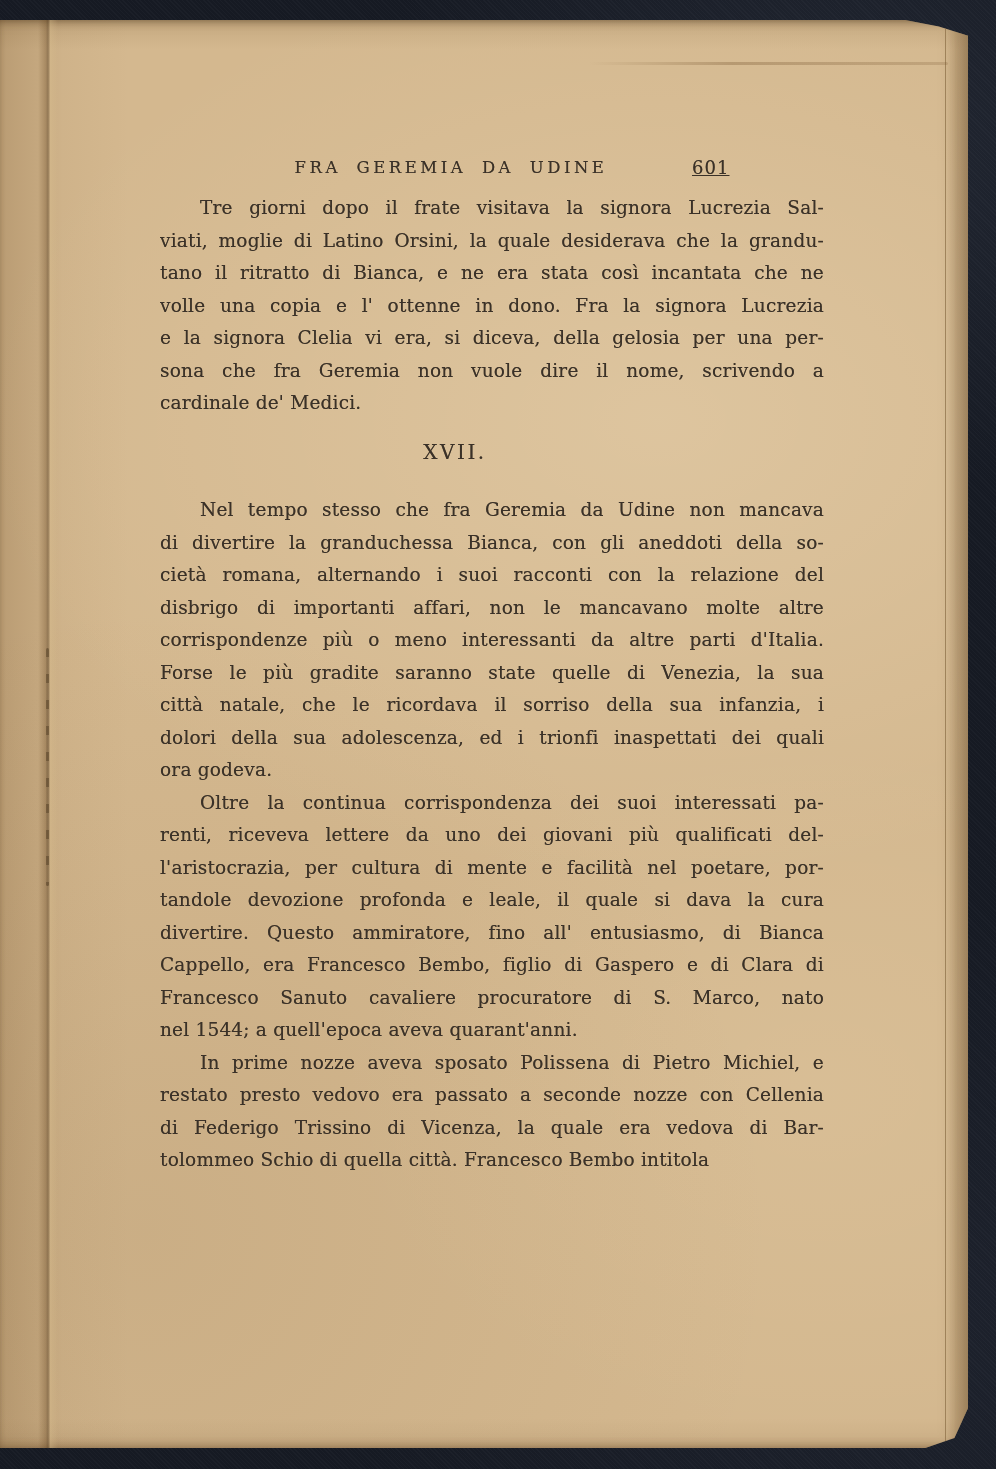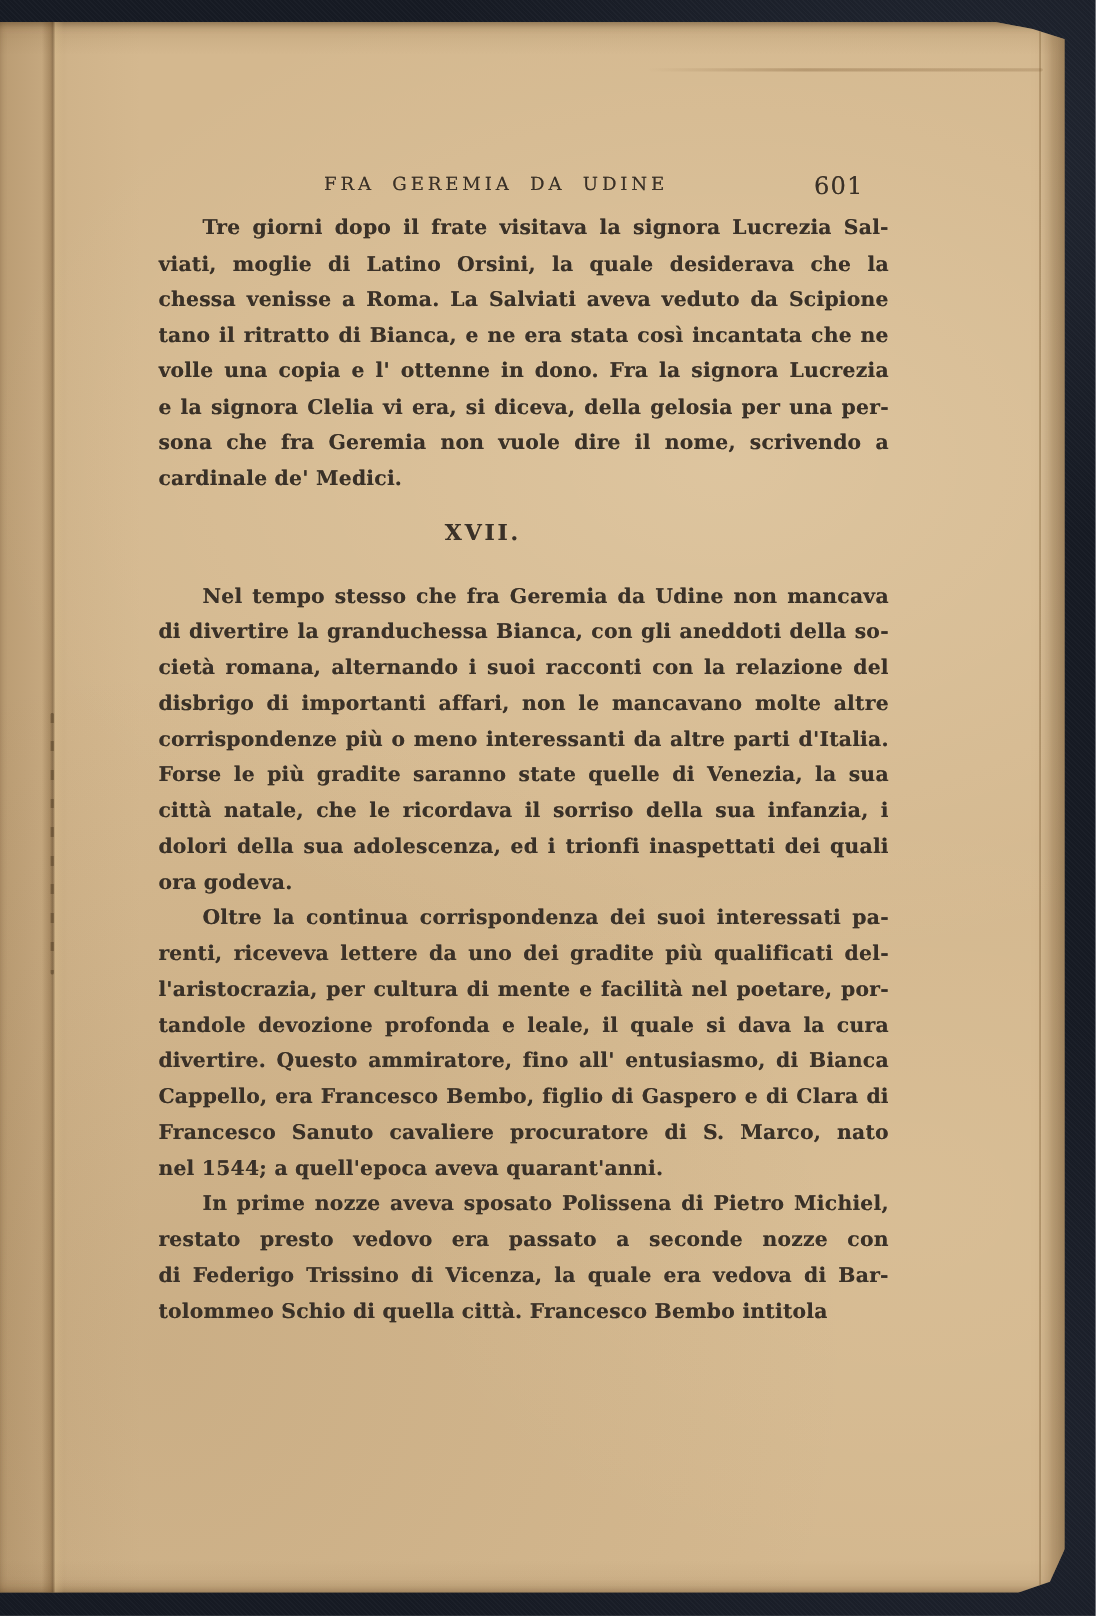--- a/index.html
+++ b/index.html
@@ -106,32 +106,32 @@
     left: 451px;
     transform: translateX(-50%);
     top: 0;
     font-size: 16.5px;
     letter-spacing: 3.5px;
     word-spacing: 7px;
     white-space: nowrap;
   }
   .page-number {
     position: absolute;
-    left: 740px;
+    left: 692px;
     top: -1px;
-    font-size: 22px;
+    font-size: 18px;
     letter-spacing: 1px;
+    text-decoration: underline;
   }
 
   .body-text {
     position: absolute;
-    left: 144px;
+    left: 160px;
     top: 192px;
     width: 664px;
-    font-weight: bold;
   }
   .paragraph { margin: 0; }
   .line {
     font-size: 18.5px;
     line-height: 32.5px;
     height: 32.5px;
     overflow: hidden;
     letter-spacing: 0.2px;
     text-align: justify;
     text-align-last: justify;
@@ -161,42 +161,41 @@
 
 <div class="running-head ink">
   <div class="running-title">FRA GEREMIA DA UDINE</div>
   <div class="page-number">601</div>
 </div>
 
 <div class="body-text ink">
     <div class="paragraph">
       <div class="line first">Tre giorni dopo il frate visitava la signora Lucrezia Sal-</div>
       <div class="line">viati, moglie di Latino Orsini, la quale desiderava che la grandu-</div>
-      <div class="line">chessa venisse a Roma. La Salviati aveva veduto da Scipione Gae-</div>
       <div class="line">tano il ritratto di Bianca, e ne era stata così incantata che ne</div>
       <div class="line">volle una copia e l' ottenne in dono. Fra la signora Lucrezia</div>
       <div class="line">e la signora Clelia vi era, si diceva, della gelosia per una per-</div>
       <div class="line">sona che fra Geremia non vuole dire il nome, scrivendo a</div>
       <div class="line last">cardinale de' Medici.</div>
     </div>
     <div class="section-heading">XVII.</div>
     <div class="paragraph">
       <div class="line first">Nel tempo stesso che fra Geremia da Udine non mancava</div>
       <div class="line">di divertire la granduchessa Bianca, con gli aneddoti della so-</div>
       <div class="line">cietà romana, alternando i suoi racconti con la relazione del</div>
       <div class="line">disbrigo di importanti affari, non le mancavano molte altre</div>
       <div class="line">corrispondenze più o meno interessanti da altre parti d'Italia.</div>
       <div class="line">Forse le più gradite saranno state quelle di Venezia, la sua</div>
       <div class="line">città natale, che le ricordava il sorriso della sua infanzia, i</div>
       <div class="line">dolori della sua adolescenza, ed i trionfi inaspettati dei quali</div>
       <div class="line last">ora godeva.</div>
     </div>
     <div class="paragraph">
       <div class="line first">Oltre la continua corrispondenza dei suoi interessati pa-</div>
-      <div class="line">renti, riceveva lettere da uno dei gradite più qualificati del-</div>
+      <div class="line">renti, riceveva lettere da uno dei giovani più qualificati del-</div>
       <div class="line">l'aristocrazia, per cultura di mente e facilità nel poetare, por-</div>
       <div class="line">tandole devozione profonda e leale, il quale si dava la cura</div>
       <div class="line">divertire. Questo ammiratore, fino all' entusiasmo, di Bianca</div>
       <div class="line">Cappello, era Francesco Bembo, figlio di Gaspero e di Clara di</div>
       <div class="line">Francesco Sanuto cavaliere procuratore di S. Marco, nato</div>
       <div class="line last">nel 1544; a quell'epoca aveva quarant'anni.</div>
     </div>
     <div class="paragraph">
       <div class="line first">In prime nozze aveva sposato Polissena di Pietro Michiel, e</div>
       <div class="line">restato presto vedovo era passato a seconde nozze con Cellenia</div>

